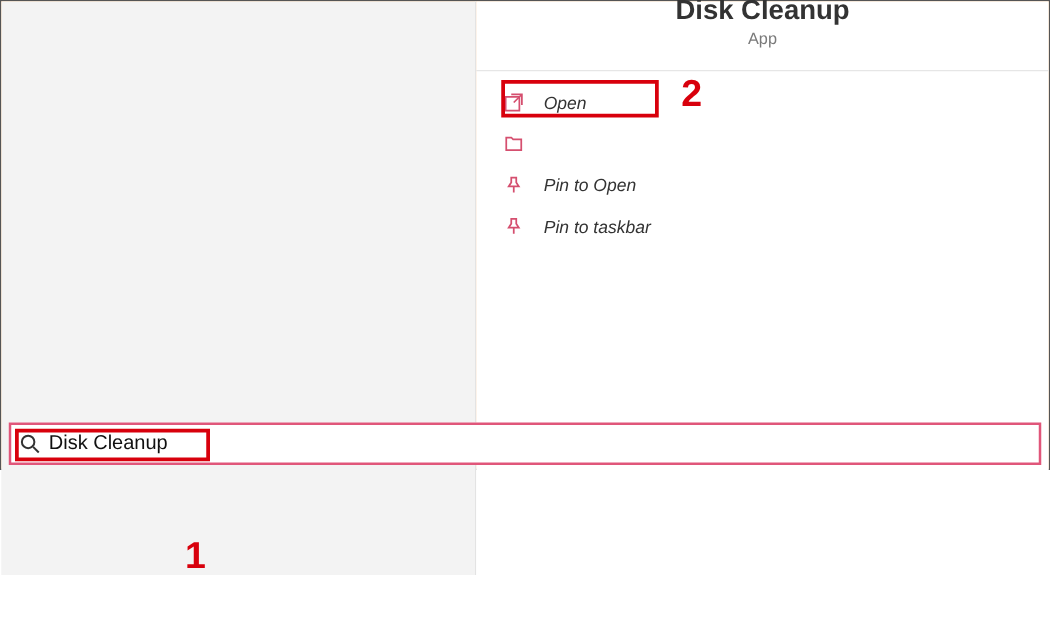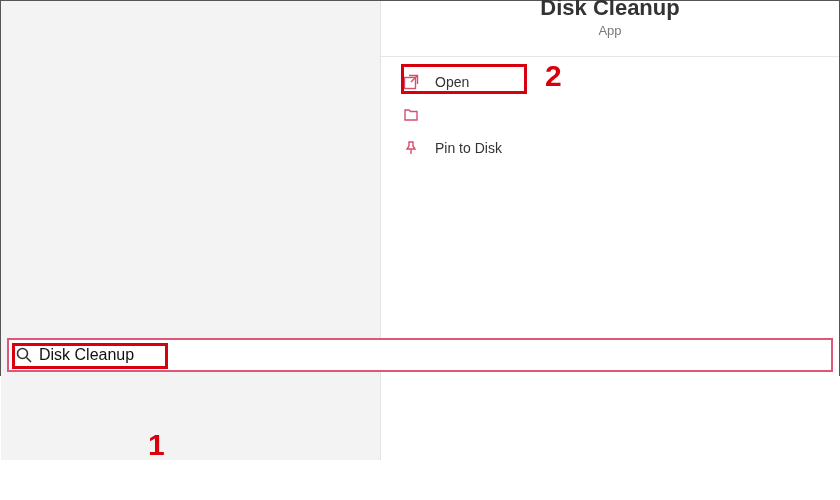--- a/index.html
+++ b/index.html
@@ -4,21 +4,21 @@
 <style>
   * { box-sizing: border-box; margin: 0; padding: 0; }
   html, body { width: 840px; height: 500px; overflow: hidden; font-family: "Segoe UI", Arial, sans-serif; }
   .frame { width: 840px; height: 376px; border: 1px solid #555; position: relative; background: #fdba74; }
   .left-panel { position: absolute; left: 0; top: 0; width: 380px; height: 459px; background: #f3f3f3; border-right: 1px solid #e3e3e3;}
   .right-panel { position: absolute; left: 380px; top: 0; right: 0; height: 459px; background: #fff; }
   .app-header { text-align: center; padding-top: 0px; }
   .app-title { font-size: 22px; font-weight: 600; color: #333; margin-top: -6px;}
   .app-sub { font-size: 13px; color: #7a7a7a; margin-top: 2px; }
   .hr { height: 1px; background: #e6e6e6; margin: 18px 0 0 0; }
-  .menu { margin-top: 8px; }
+  .menu { margin-top: 8px; font-style: italic; }
   .menu-item { display: flex; align-items: center; height: 33px; padding-left: 22px; font-size: 14px; color: #333; cursor: pointer; }
   .menu-item .icon { width: 22px; display: inline-flex; align-items: center; color: #d54f6f; }
   .menu-item .label { margin-left: 10px; }
   .open-highlight { position: absolute; border: 3px solid #d8000c; pointer-events: none; }
   .open-highlight.box-open { left: 400px; top: 63px; width: 126px; height: 30px; }
   .annotation { position: absolute; font-weight: 700; color: #d8000c; font-family: Arial, sans-serif; }
   .annotation.num2 { left: 544px; top: 58px; font-size: 30px; }
   .annotation.num1 { left: 147px; top: 427px; font-size: 30px; }
   .search-bar { position: absolute; left: 6px; right: 6px; bottom: 3px; height: 34px; border: 2px solid #e0567a; background: #fff; display: flex; align-items: center; }
   .search-icon { width: 30px; display: flex; align-items: center; justify-content: center; color: #333; }
@@ -62,23 +62,32 @@
         </span>
       </div>
 
       <div class="menu-item">
         <span class="icon">
           <svg width="16" height="16" viewBox="0 0 16 16" fill="none" stroke="currentColor" stroke-width="1.4">
             <path d="M6 2 H10 V6 L12 9 H4 L6 6 Z"></path>
             <path d="M8 9 V14"></path>
           </svg>
         </span>
-        <span class="label">Pin to Disk</span>
+        <span class="label">Pin to Open</span>
       </div>
 
+      <div class="menu-item">
+        <span class="icon">
+          <svg width="16" height="16" viewBox="0 0 16 16" fill="none" stroke="currentColor" stroke-width="1.4">
+            <path d="M6 2 H10 V6 L12 9 H4 L6 6 Z"></path>
+            <path d="M8 9 V14"></path>
+          </svg>
+        </span>
+        <span class="label">Pin to taskbar</span>
+      </div>
 
     </div>
   </div>
 
   <div class="open-highlight box-open"></div>
   <div class="annotation num2">2</div>
   <div class="annotation num1">1</div>
 
   <div class="search-bar">
     <span class="search-icon">

